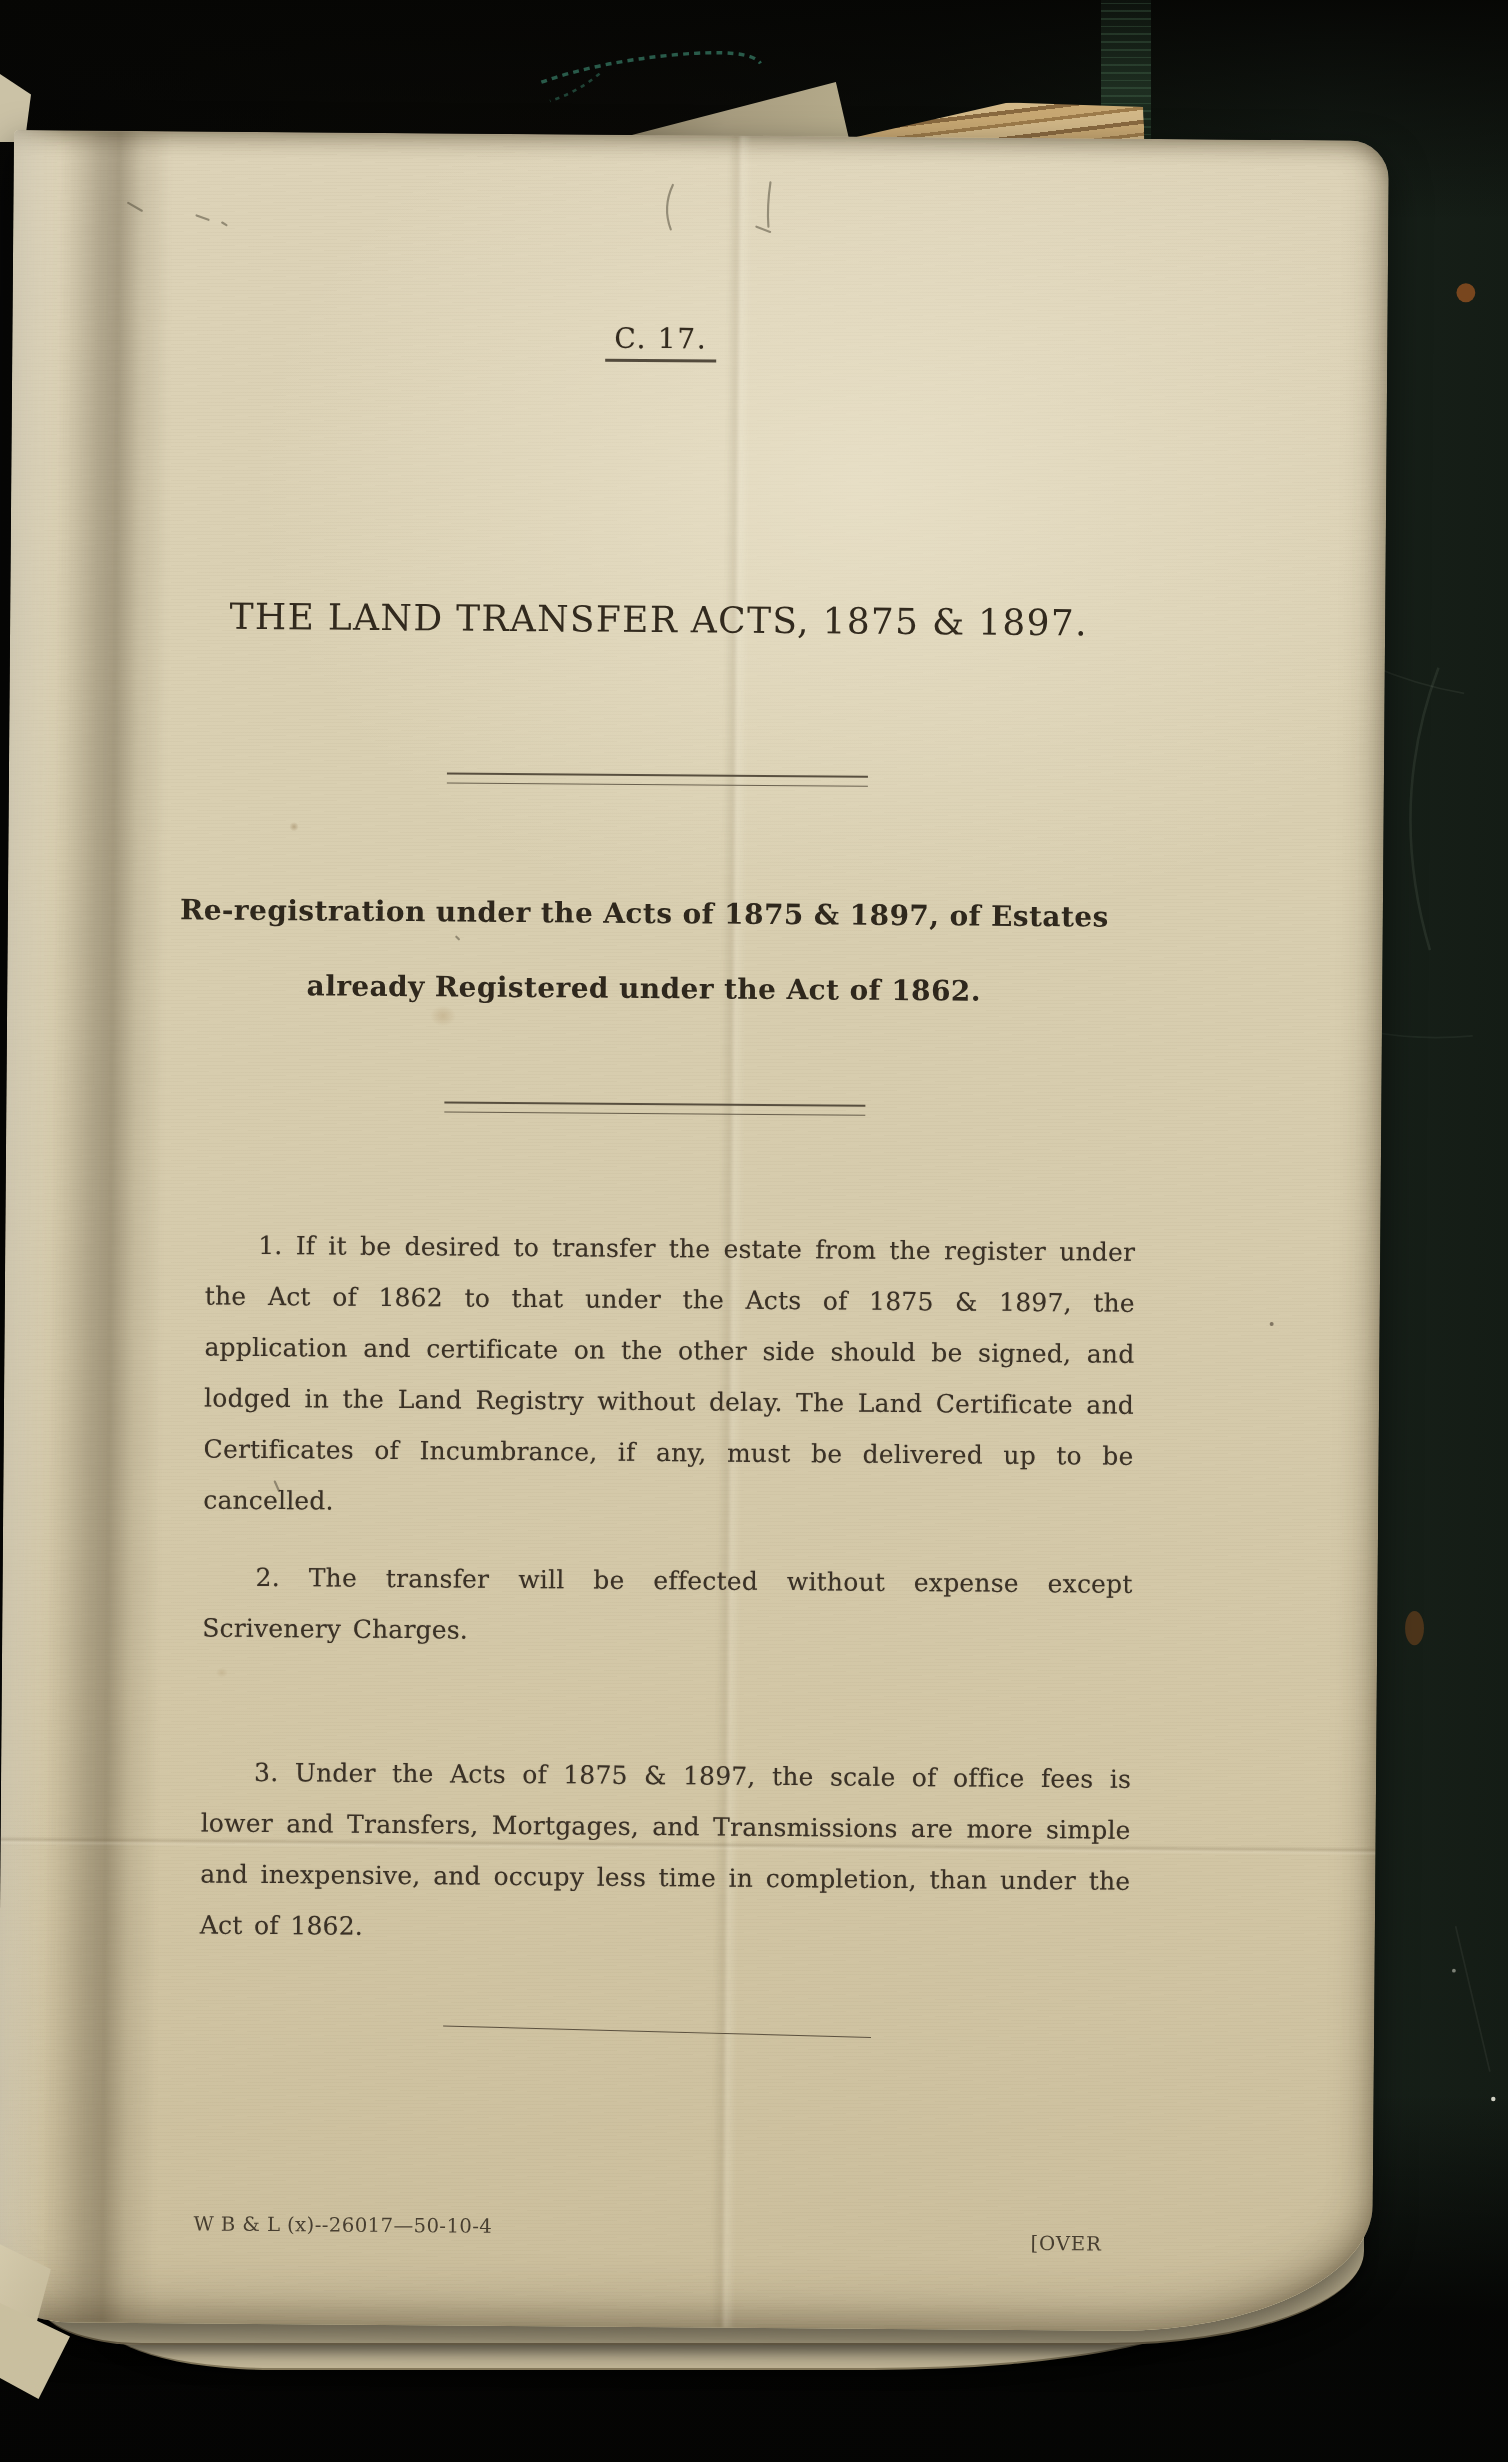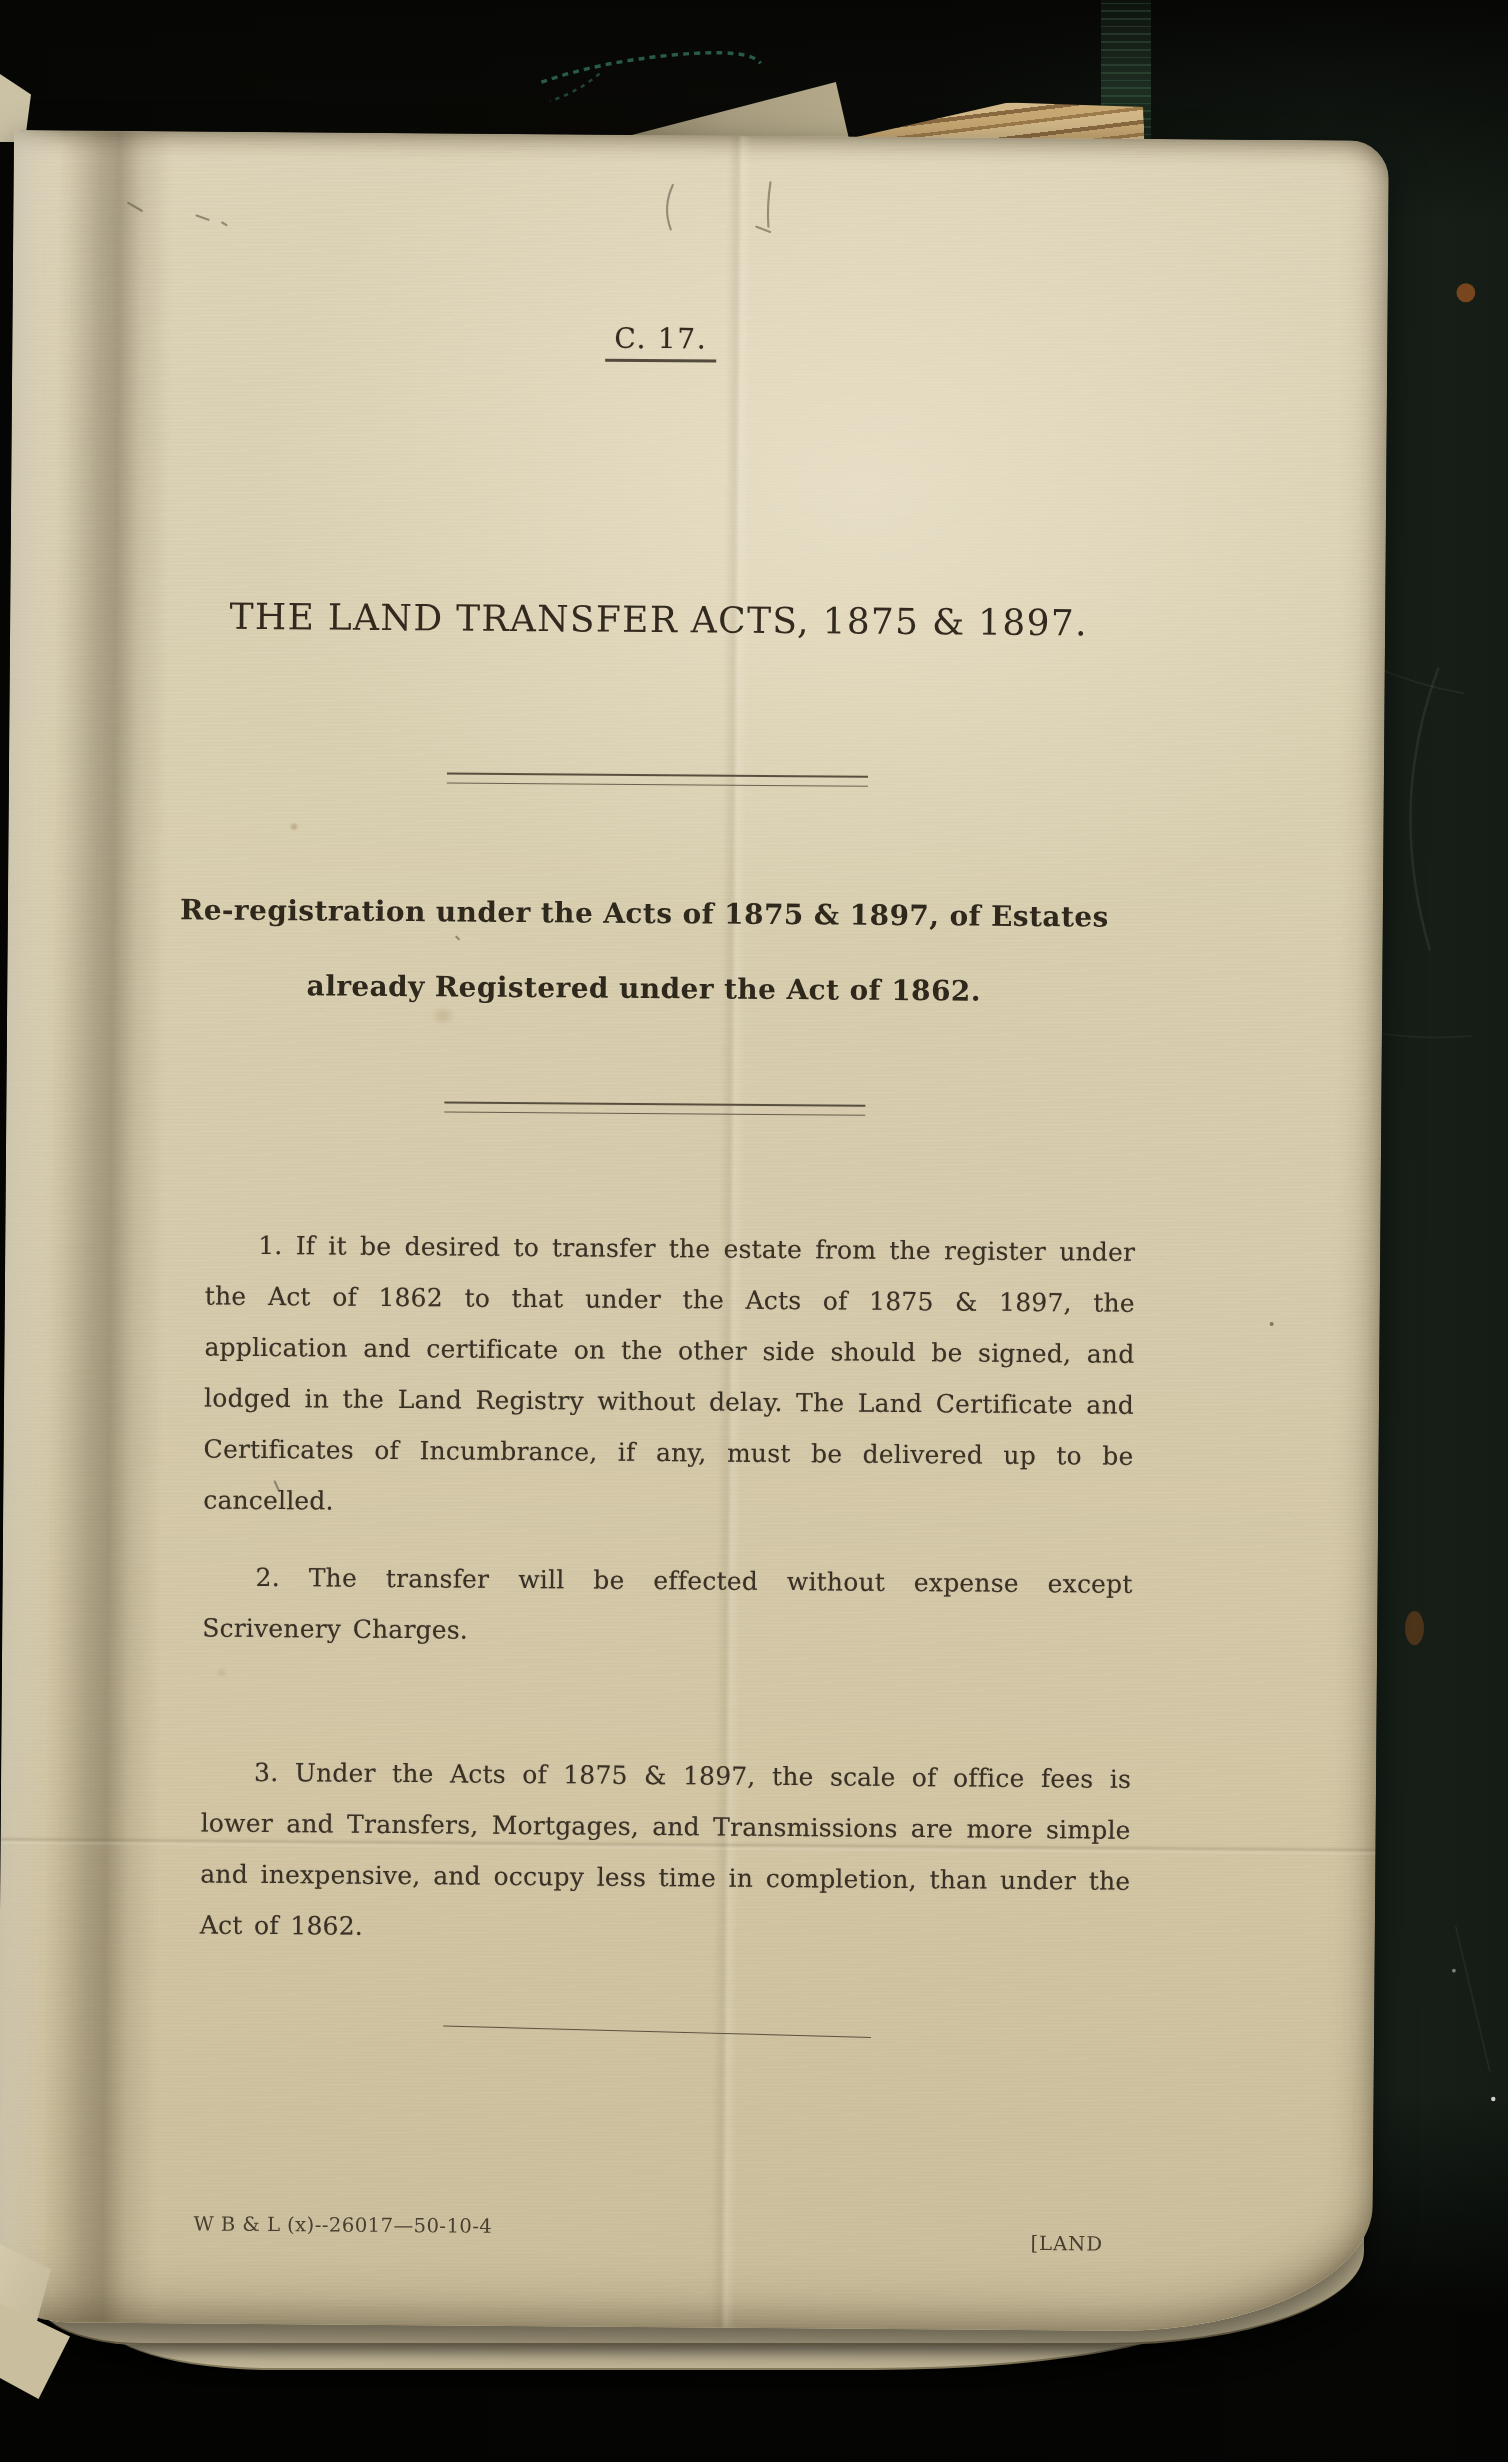--- a/index.html
+++ b/index.html
@@ -171,18 +171,18 @@
     <div class="rule2x rule-mid"></div>
   </div>
 
   <div class="para p1 ink">1. If it be desired to transfer the estate from the register under the Act of 1862 to that under the Acts of 1875 &amp; 1897, the application and certificate on the other side should be signed, and lodged in the Land Registry without delay. The Land Certificate and Certificates of Incumbrance, if any, must be delivered up to be cancelled.</div>
   <div class="para p2 ink">2. The transfer will be effected without expense except Scrivenery Charges.</div>
   <div class="para p3 ink">3. Under the Acts of 1875 &amp; 1897, the scale of office fees is lower and Transfers, Mortgages, and Transmissions are more simple and inexpensive, and occupy less time in completion, than under the Act of 1862.</div>
 
   <div class="closing-rule"></div>
 
   <div class="imprint">W B &amp; L (x)--26017—50-10-4</div>
-  <div class="over">[LAND</div>
+  <div class="over">[OVER</div>
 </div>
 
 <div class="abs curl1"></div>
 <div class="abs curl2"></div>
 
 
 </body></html>

